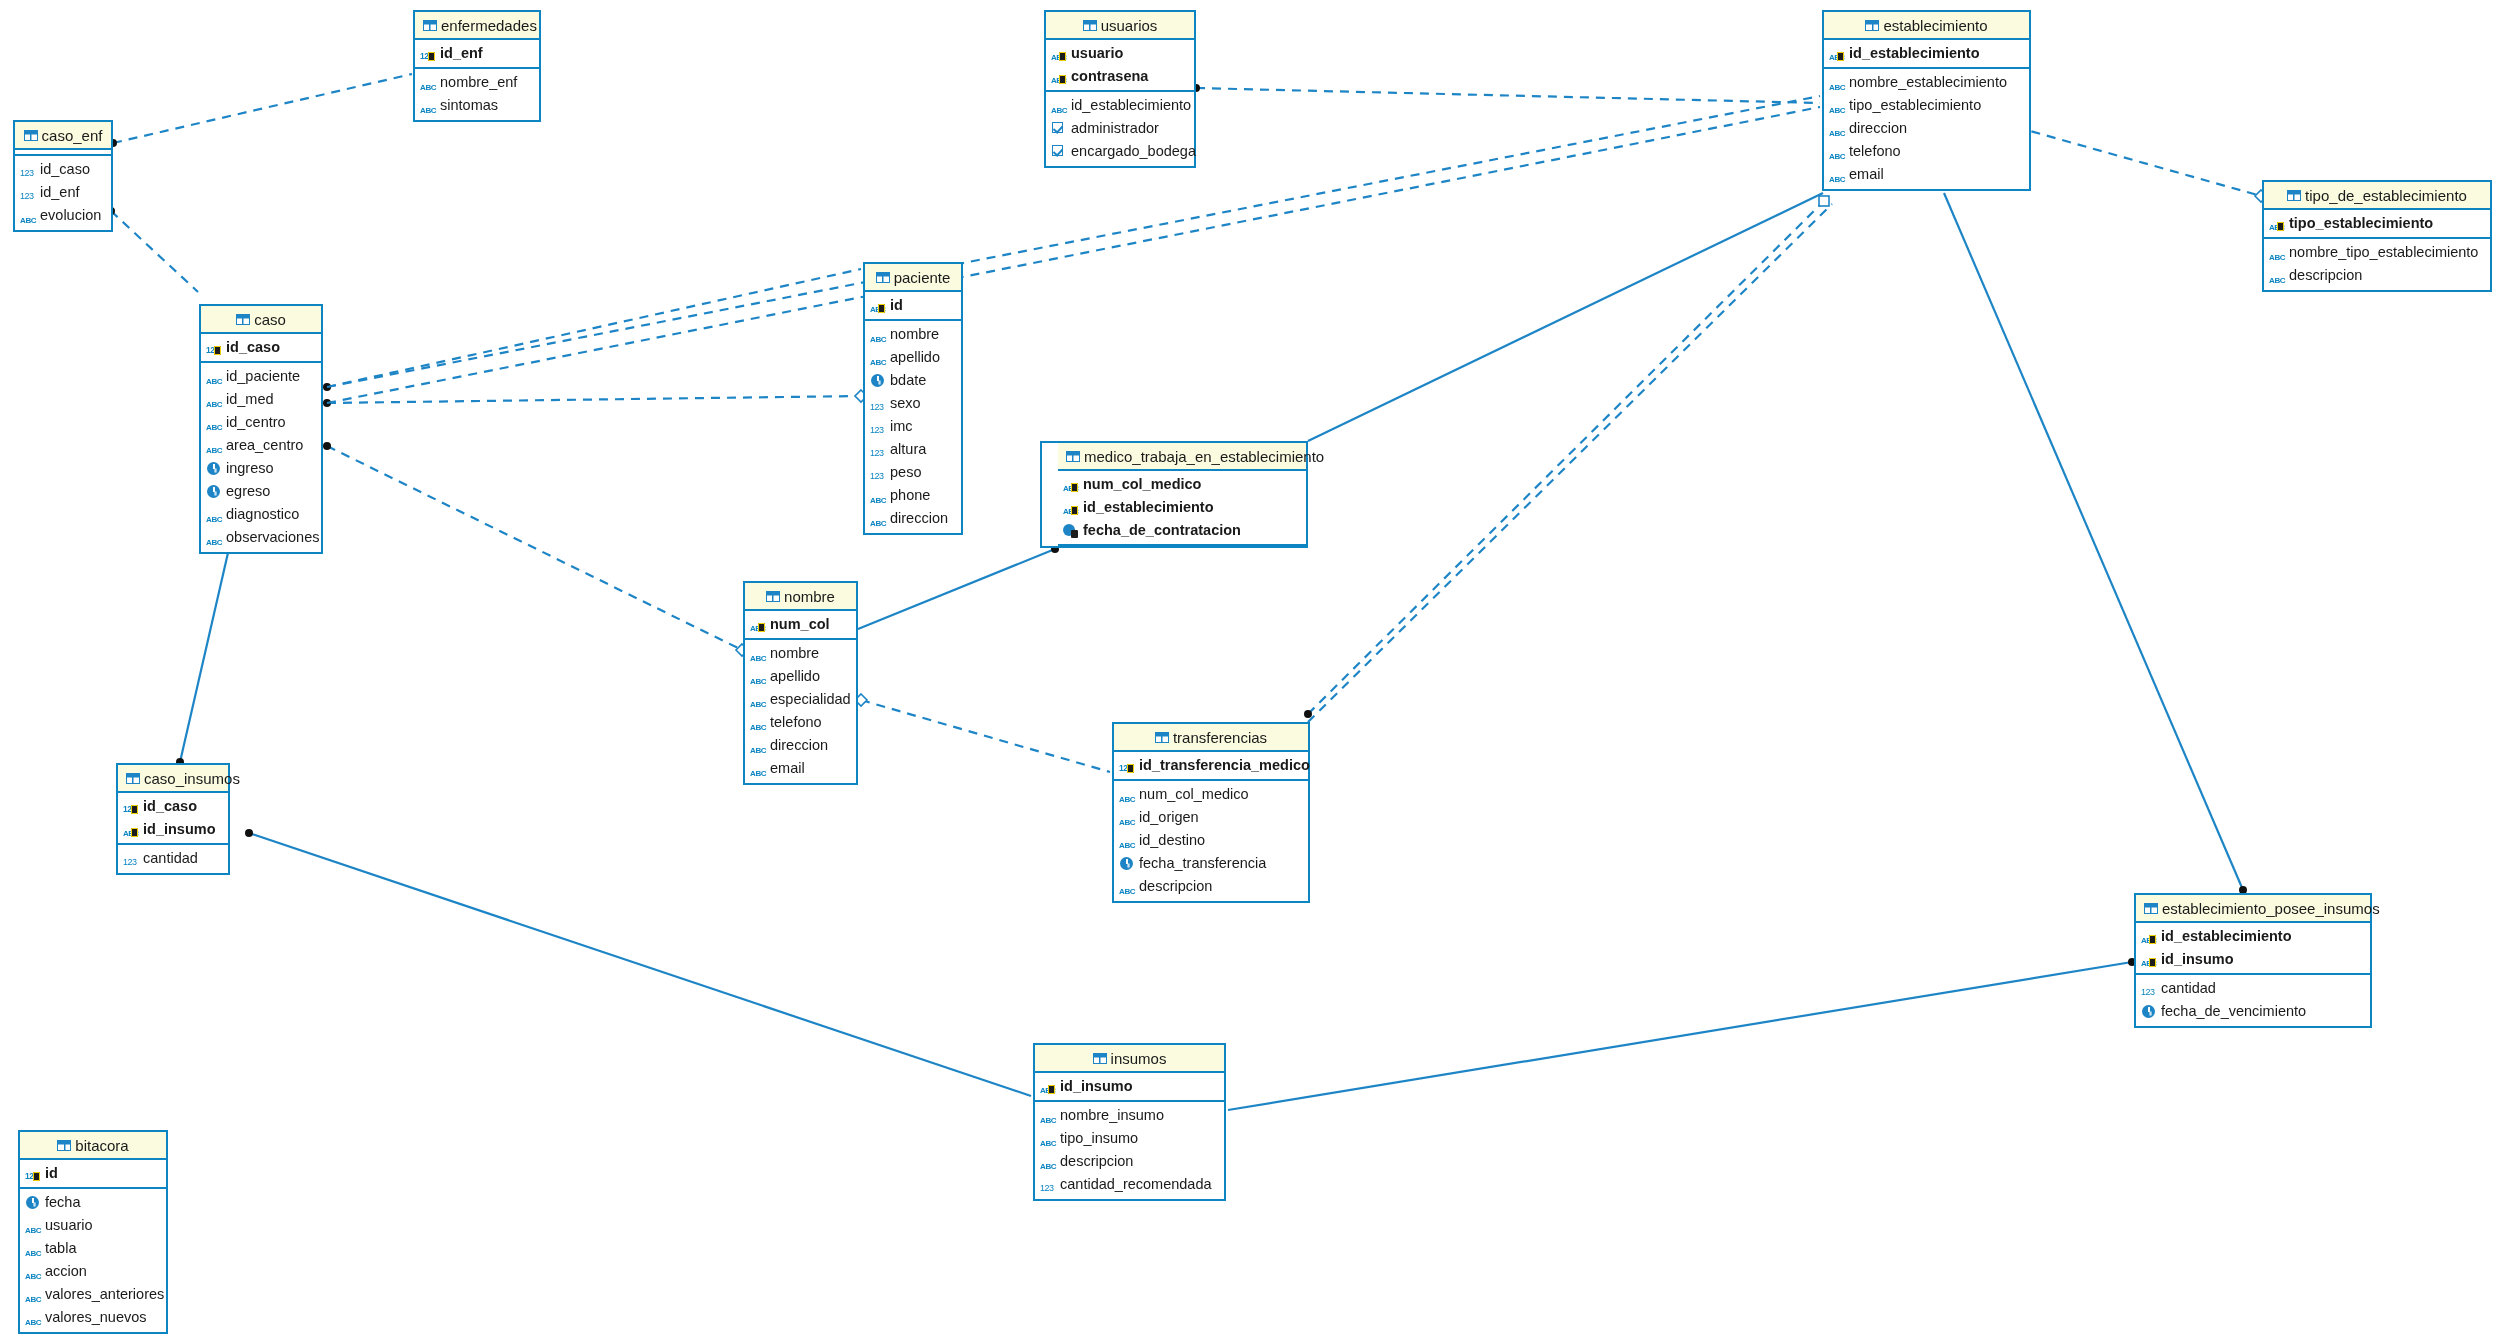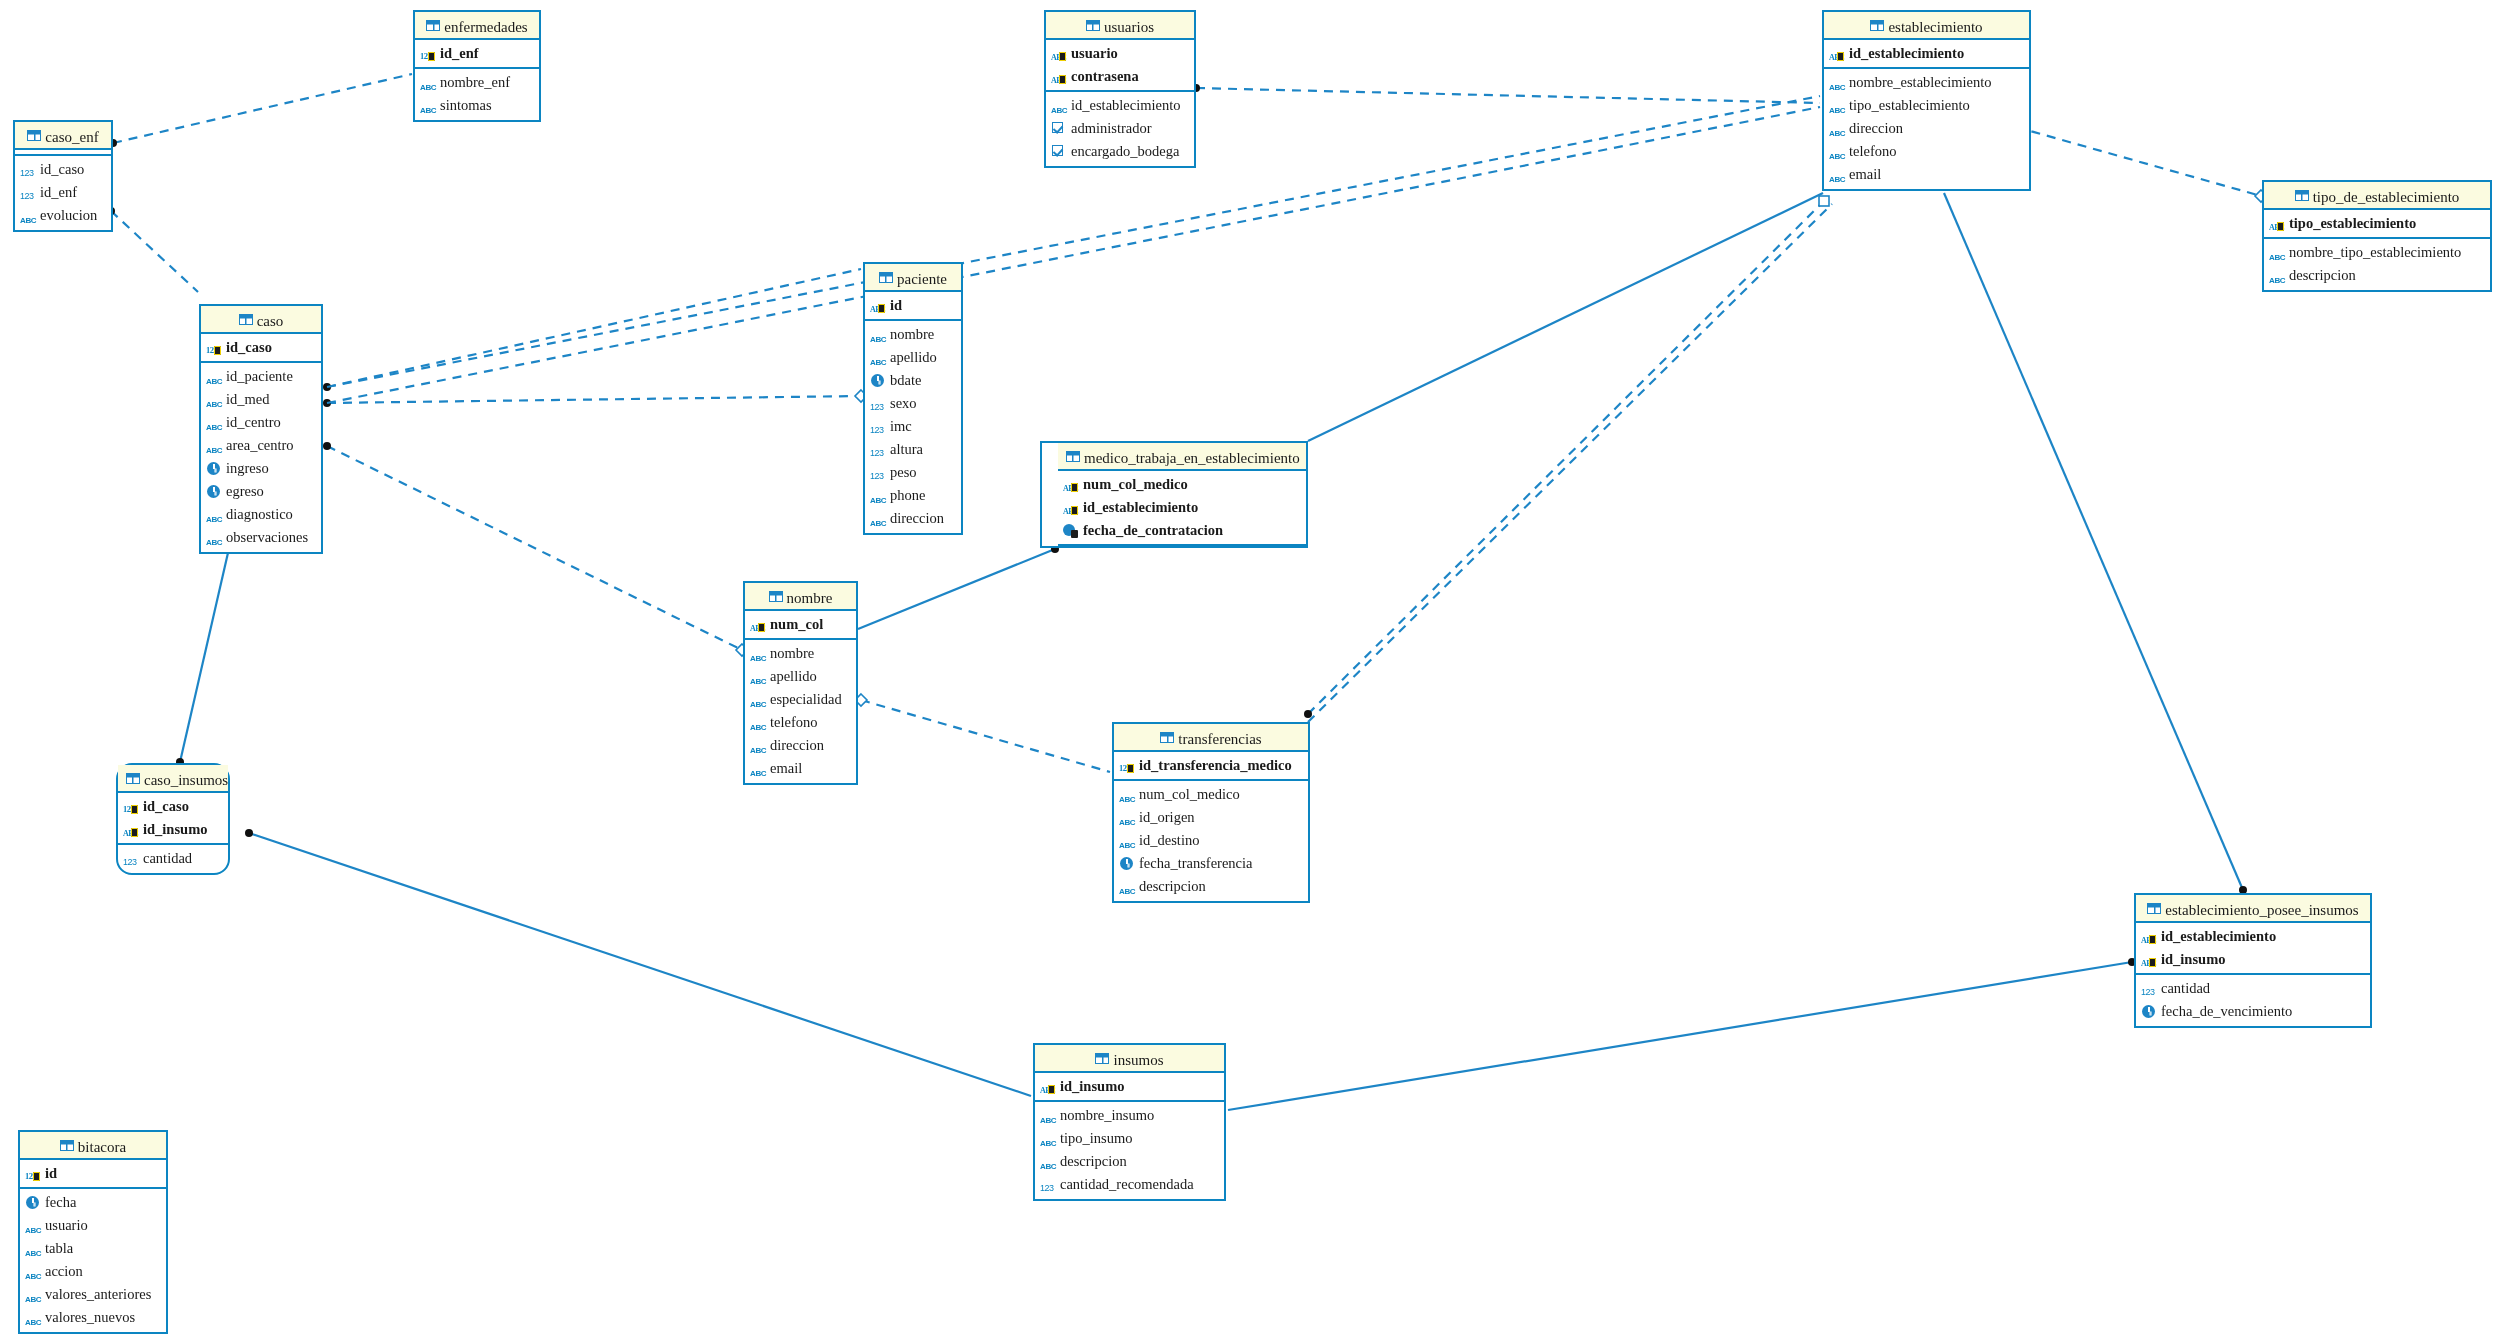--- a/index.html
+++ b/index.html
@@ -24,21 +24,20 @@
     width: 2500px;
     height: 1338px;
     pointer-events: none;
   }
   .tbl {
     position: absolute;
     box-sizing: border-box;
     border: 2px solid #0c85c2;
     background: #ffffff;
     z-index: 5;
-    font-family: Liberation Serif, serif;
   }
   .tbl-header {
     background: #fbfbe0;
     border-bottom: 2px solid #0c85c2;
     height: 26px;
     line-height: 26px;
     text-align: center;
     font-size: 15px;
     color: #1a1a1a;
     white-space: nowrap;
@@ -519,21 +518,21 @@
         <div class="row">
           <span class="ico ico-clock"></span>
           <span class="lbl">fecha_transferencia</span>
         </div>
         <div class="row">
           <span class="ico ico-abc"></span>
           <span class="lbl">descripcion</span>
         </div>
       </div>
     </div>
-    <div class="tbl" style="left: 116px; top: 763px; width: 114px; border-radius: 16px;">
+    <div class="tbl" style="left: 116px; top: 763px; width: 114px;">
       <div class="tbl-header"><span class="ico-table"></span><span class="tname">caso_insumos</span></div>
       <div class="pk-block">
         <div class="row pk">
           <span class="ico ico-123key ico-key"></span>
           <span class="lbl">id_caso</span>
         </div>
         <div class="row pk">
           <span class="ico ico-abckey ico-key"></span>
           <span class="lbl">id_insumo</span>
         </div>

